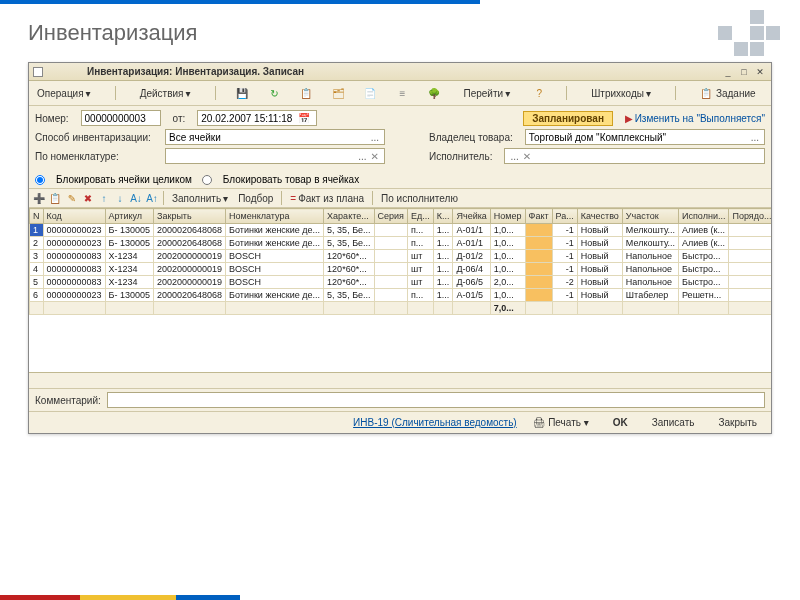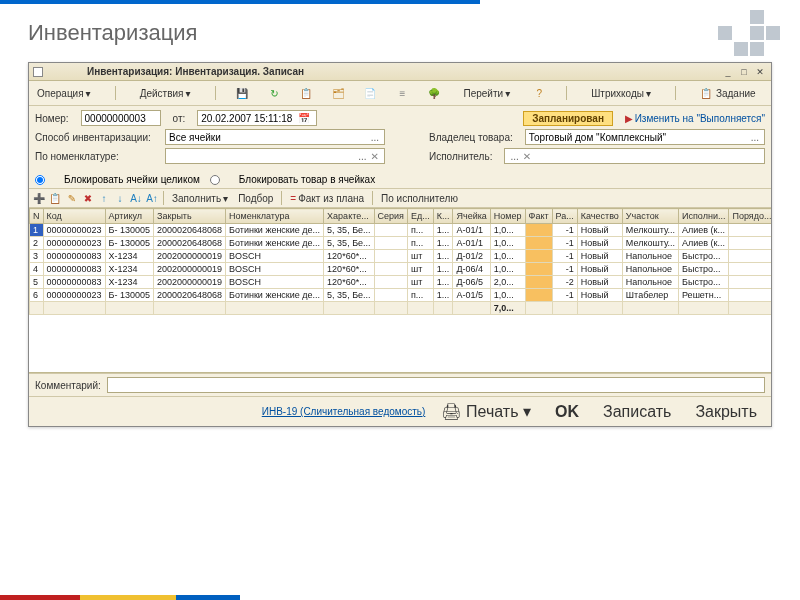--- a/index.html
+++ b/index.html
@@ -24,36 +24,36 @@
 .form-label { font-size: 10px; color: #333; white-space: nowrap; }
 .form-input { background: #fff; border: 1px solid #b0a880; padding: 1px 3px; font-size: 10px; height: 16px; }
 .form-input.pick { display: flex; align-items: flex-end; }
 .form-input.pick .val { flex: 1; }
 .form-input.pick .dots { color: #666; padding: 0 2px; cursor: pointer; }
 .form-input.pick .x { color: #888; padding: 0 2px; cursor: pointer; }
 .status-pill { background: #ffe080; border: 1px solid #d0a020; padding: 1px 8px; font-size: 10px; font-weight: bold; color: #604000; }
 .link-btn { color: #0050a0; font-size: 10px; cursor: pointer; display: flex; align-items: center; gap: 2px; }
 .arrow-r { color: #c03030; }
 .radio-row { display: flex; align-items: center; gap: 10px; padding: 3px 6px; background: #f5f0e0; }
-.radio-item { display: flex; align-items: center; gap: 19px; font-size: 10px; }
+.radio-item { display: flex; align-items: center; gap: 11px; font-size: 10px; }
 .radio-item input { width: 10px; height: 10px; }
 .grid-toolbar { display: flex; align-items: center; background: #f5f0e0; border-top: 1px solid #d0c8a8; border-bottom: 1px solid #d0c8a8; padding: 2px 4px; height: 20px; gap: 2px; }
 .table-wrap { background: #fff; height: 165px; overflow: auto; border-bottom: 1px solid #c0b890; }
 table { border-collapse: collapse; width: 100%; font-size: 9px; }
 th { background: linear-gradient(#f5f0e0, #e8dfc0); border: 1px solid #c0b890; padding: 2px 3px; text-align: left; font-weight: normal; color: #333; white-space: nowrap; position: sticky; top: 0; }
 td { border: 1px solid #e0d8b8; padding: 1px 3px; white-space: nowrap; color: #222; }
 td.num { text-align: right; }
 td.hl { background: #f8c060; }
 tr.sel td:first-child { background: #3060c0; color: #fff; }
 .totals-row td { background: #f5f0e0; font-weight: bold; }
-.comment-row { display: flex; align-items: center; background: #f5f0e0; padding: 3px 6px; gap: 6px; border-top: 1px solid #d0c8a8; }
+.comment-row { display: flex; align-items: center; background: #f5f0e0; padding: 3px 6px; gap: 6px; border-top: 1px solid #d0c8a8; margin-top: 15px; }
 .comment-input { flex: 1; background: #fff; border: 1px solid #b0a880; height: 16px; padding: 1px 3px; font-size: 10px; }
 .footer { display: flex; align-items: center; justify-content: flex-end; background: #f5f0e0; border-top: 1px solid #d0c8a8; padding: 3px 6px; gap: 8px; }
 .footer-link { color: #0050a0; font-size: 10px; cursor: pointer; text-decoration: underline; }
-.footer-btn { padding: 2px 8px; font-size: 16px; cursor: pointer; color: #333; }
+.footer-btn { padding: 2px 8px; font-size: 10px; cursor: pointer; color: #333; }
 .footer-btn.ok { font-weight: bold; }
 .bottom-bars { position: absolute; bottom: 0; left: 0; display: flex; height: 5px; width: 100%; }
 .bb1 { background: #c02020; width: 10%; }
 .bb2 { background: #f0c030; width: 12%; }
 .bb3 { background: #0060c0; width: 8%; }
 </style>
 </head>
 <body>
 
 <div class="top-blue"></div>

